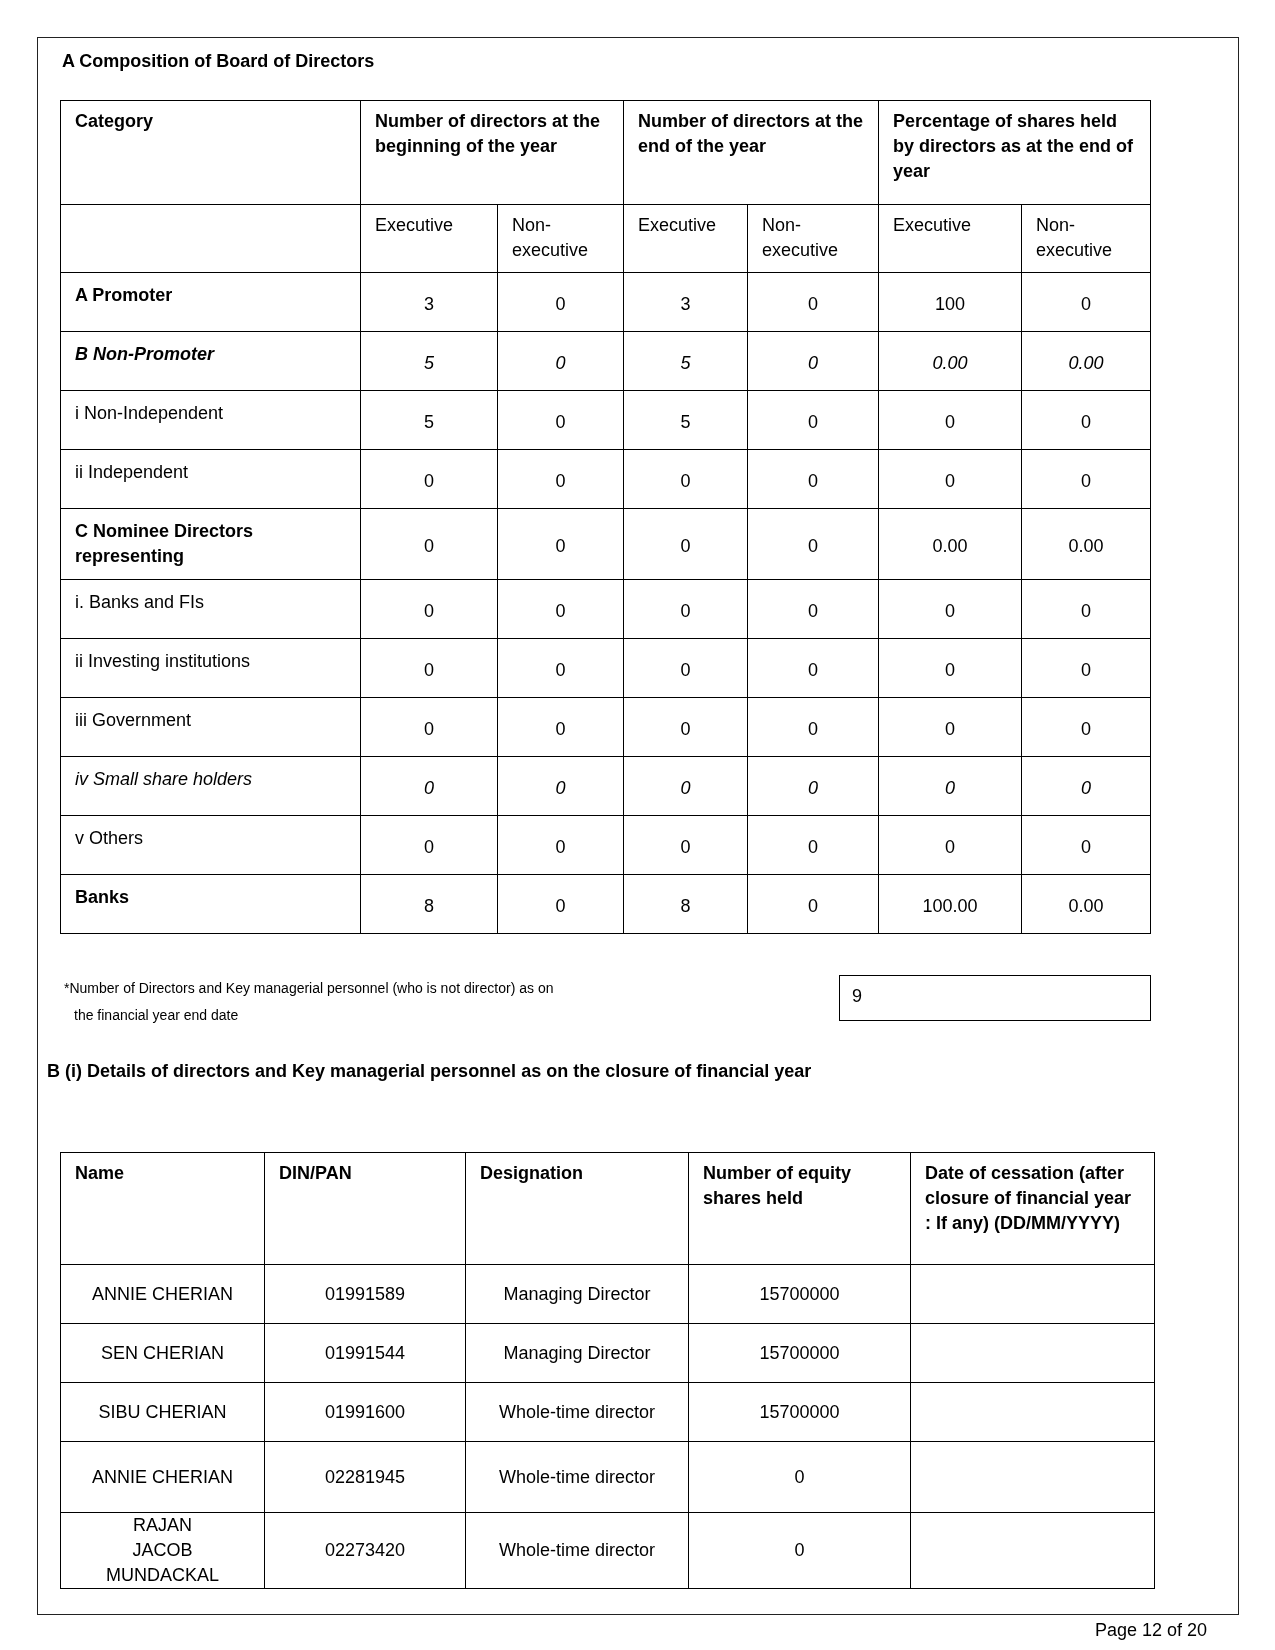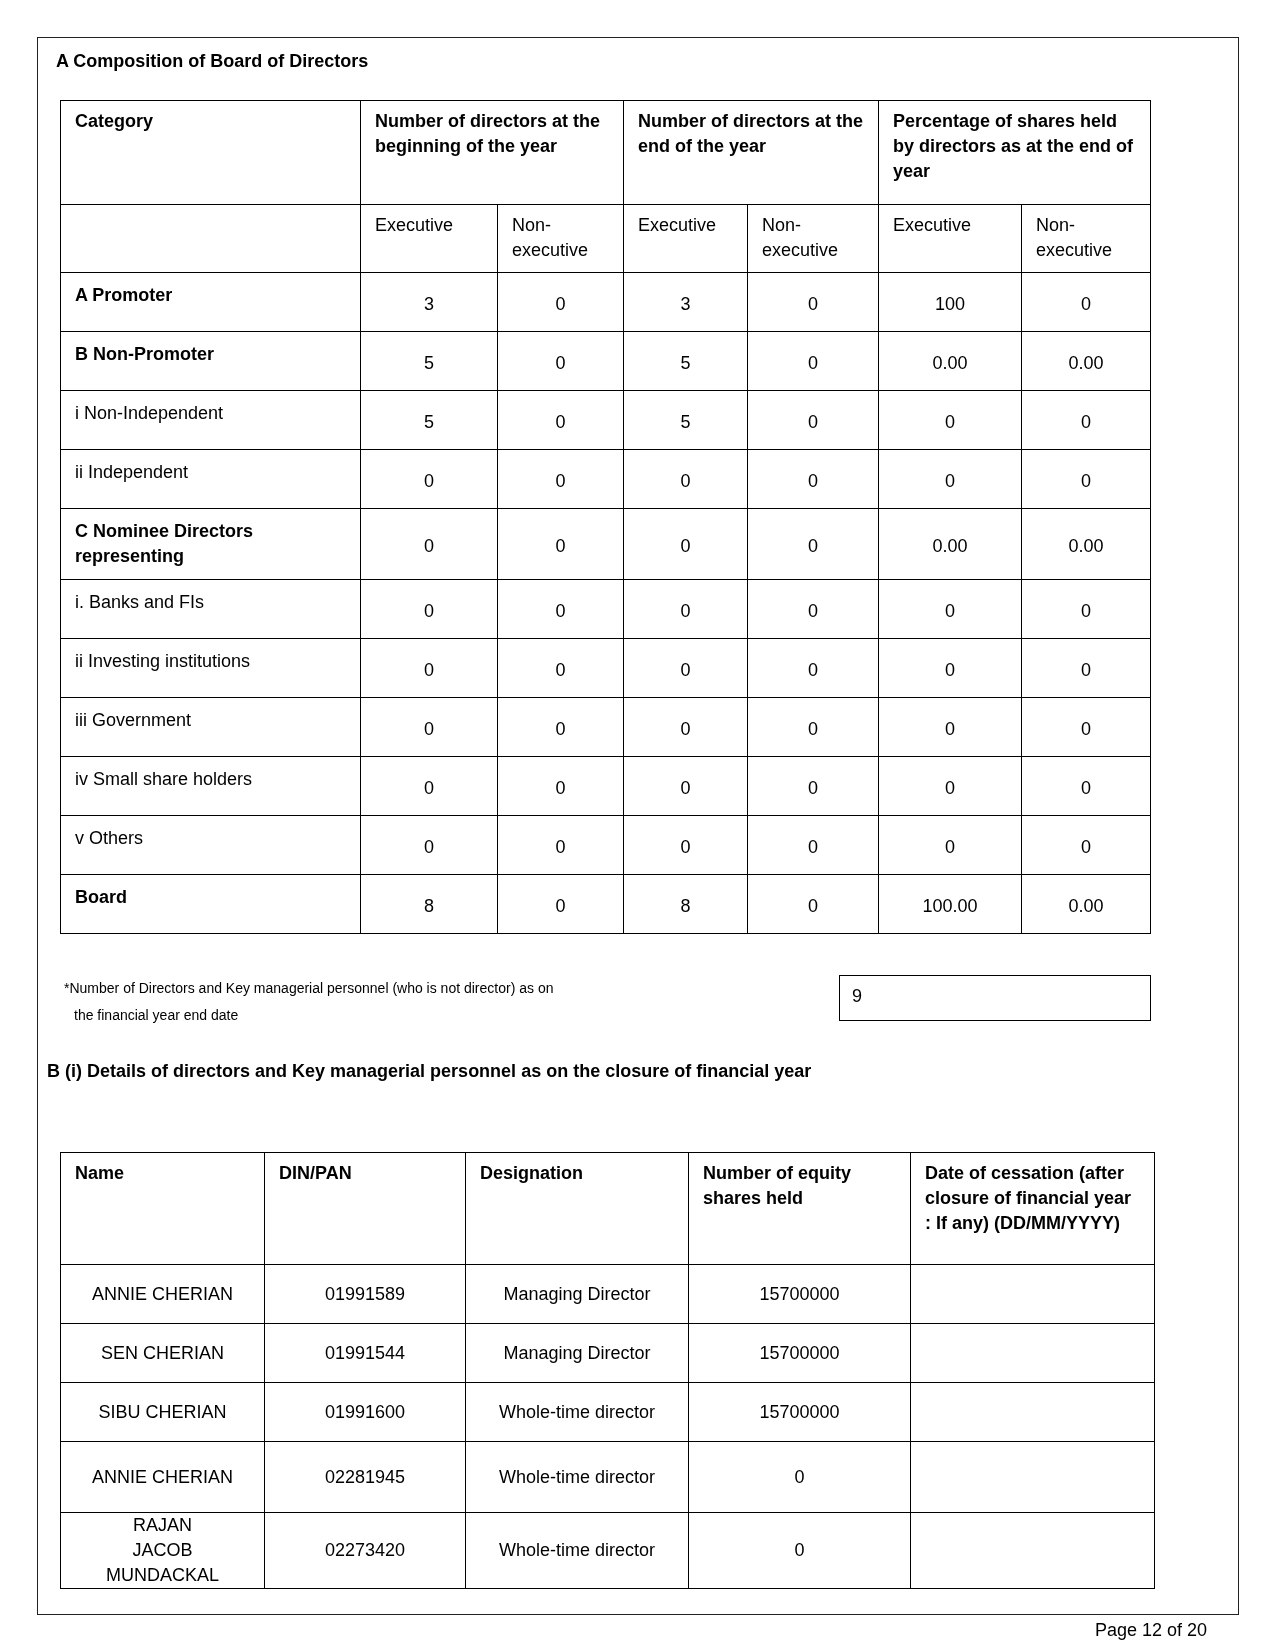--- a/index.html
+++ b/index.html
@@ -33,21 +33,21 @@
   }
   .footer {
     position: absolute; right: 68px; top: 1620px; font-size: 18px;
   }
 </style>
 </head>
 <body>
 
 <div class="frame"></div>
 
-<div class="section-title" style="left:56px; top:51px;">A Composition of Board of Directors</div>
+<div class="section-title" style="left:62px; top:51px;">A Composition of Board of Directors</div>
 
 <table class="comp" style="left:60px; top:100px; width:1090px;">
   <colgroup>
     <col style="width:300px">
       <col style="width:137px">
       <col style="width:126px">
     <col style="width:124px">
       <col style="width:131px">
       <col style="width:143px">
       <col style="width:129px">
@@ -72,21 +72,21 @@
   <tbody id="comp-body">
       <tr style="height: 59px;">
         <td class="cat bold">A Promoter</td>
         <td class="num">3</td>
         <td class="num">0</td>
         <td class="num">3</td>
         <td class="num">0</td>
         <td class="num">100</td>
         <td class="num">0</td>
       </tr>
-      <tr style="height: 59px;">
+      <tr style="height: 59px; font-style: italic;">
         <td class="cat bold">B Non-Promoter</td>
         <td class="num">5</td>
         <td class="num">0</td>
         <td class="num">5</td>
         <td class="num">0</td>
         <td class="num">0.00</td>
         <td class="num">0.00</td>
       </tr>
       <tr style="height: 59px; margin-top: 30px;">
         <td class="cat">i Non-Independent</td>
@@ -135,40 +135,40 @@
       </tr>
       <tr style="height: 59px;">
         <td class="cat">iii Government</td>
         <td class="num">0</td>
         <td class="num">0</td>
         <td class="num">0</td>
         <td class="num">0</td>
         <td class="num">0</td>
         <td class="num">0</td>
       </tr>
-      <tr style="height: 59px;">
+      <tr style="height: 59px; font-style: italic;">
         <td class="cat">iv Small share holders</td>
         <td class="num">0</td>
         <td class="num">0</td>
         <td class="num">0</td>
         <td class="num">0</td>
         <td class="num">0</td>
         <td class="num">0</td>
       </tr>
       <tr style="height: 59px;">
         <td class="cat">v Others</td>
         <td class="num">0</td>
         <td class="num">0</td>
         <td class="num">0</td>
         <td class="num">0</td>
         <td class="num">0</td>
         <td class="num">0</td>
       </tr>
       <tr style="height: 59px;">
-        <td class="cat bold">Board</td>
+        <td class="cat bold">Banks</td>
         <td class="num">8</td>
         <td class="num">0</td>
         <td class="num">8</td>
         <td class="num">0</td>
         <td class="num">100.00</td>
         <td class="num">0.00</td>
       </tr>
     </tbody>
 </table>
 

